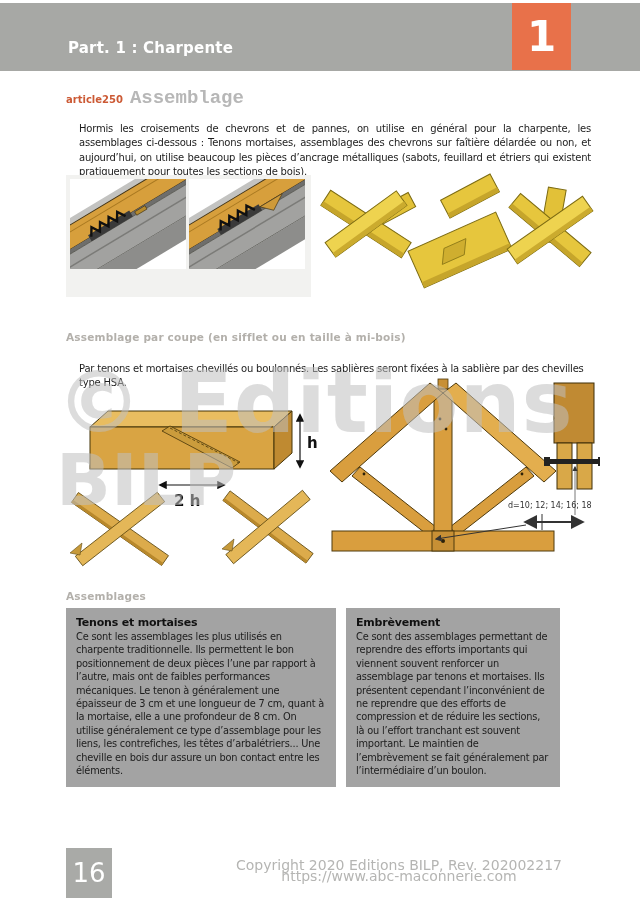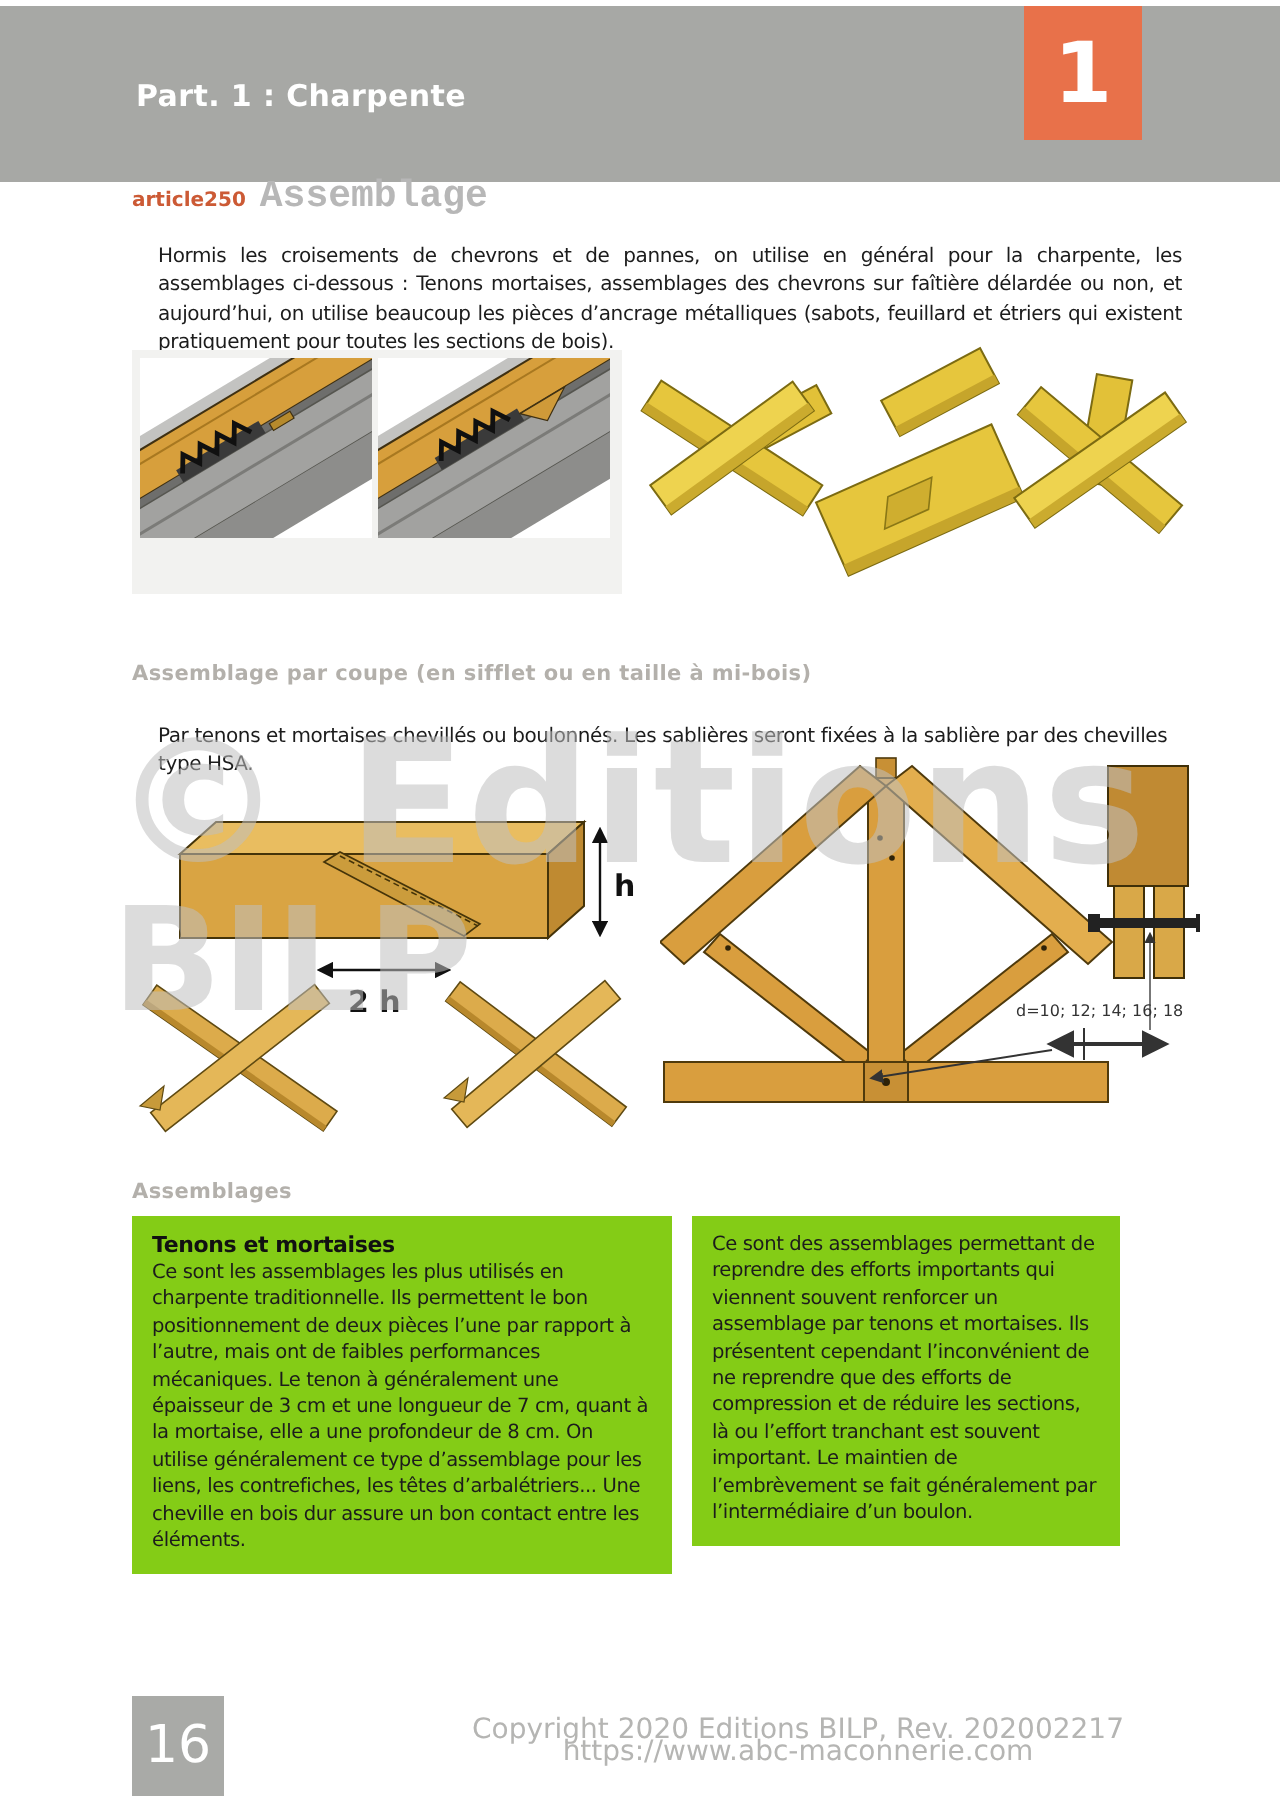--- a/index.html
+++ b/index.html
@@ -1,20 +1,20 @@
 <!DOCTYPE html>
 <html><head>
 <meta charset="utf-8">
 <style>
   html,body{margin:0;padding:0;background:#fff;}
   body{font-family:"DejaVu Sans","Liberation Sans",sans-serif;}
   .page{position:relative;width:640px;height:906px;background:#ffffff;overflow:hidden;}
 
   
-  .banner{position:absolute;top:3px;left:0;width:640px;height:88px;background:#a7a8a5;}
+  .banner{position:absolute;top:3px;left:0;width:640px;height:68px;background:#a7a8a5;}
   .banner-title{position:absolute;left:68px;top:36px;color:#ffffff;font-size:15px;font-weight:bold;letter-spacing:.2px;}
   .chapter-badge{position:absolute;left:512px;top:0;width:59px;height:67px;background:#e8714a;display:flex;align-items:center;justify-content:center;}
   .chapter-badge span{color:#ffffff;font-size:42px;font-weight:bold;line-height:1;}
 
   
   .article-head{position:absolute;left:66px;top:87px;white-space:nowrap;}
   .article-id{color:#cc5a35;font-size:10px;font-weight:bold;vertical-align:baseline;}
   .article-title{color:#b7b7b7;font-size:19px;font-weight:bold;margin-left:7px;font-family:Liberation Mono, monospace;}
 
   .body-text{color:#1c1c1c;font-size:10px;line-height:14.3px;letter-spacing:-.2px;margin:13px;}
@@ -39,21 +39,21 @@
   .fig-truss{position:absolute;left:330px;top:375px;}
 
   
   .watermark{position:absolute;left:56px;top:360px;width:584px;height:190px;overflow:hidden;
              color:rgba(192,192,192,.55);font-weight:bold;pointer-events:none;z-index:5;}
   .watermark .wm1{font-size:86px;line-height:84px;letter-spacing:1px;}
   .watermark .wm2{font-size:72px;line-height:84px;margin-top:-6px;}
 
   
   .info-boxes{position:absolute;left:66px;top:608px;display:flex;gap:10px;align-items:flex-start;}
-  .info-box{background:#84cc16;padding:8px 10px 10px 10px;box-sizing:border-box;}
+  .info-box{background:#a3a3a3;padding:8px 10px 10px 10px;box-sizing:border-box;}
   .info-box.box-left{width:270px;}
   .info-box.box-right{width:214px;}
   .box-title{color:#111;font-size:11px;font-weight:bold;margin-bottom:1px;letter-spacing:-.2px;}
   .box-body{color:#1c1c1c;font-size:9.8px;line-height:13.4px;letter-spacing:-.2px;}
 
   
   .page-num{position:absolute;left:66px;top:848px;width:46px;height:50px;background:#a9aaa7;
             display:flex;align-items:center;justify-content:center;color:#ffffff;font-size:26px;text-align:right;}
   .copyright{position:absolute;right:78px;top:860px;text-align:center;color:#b5b5b3;font-size:14px;line-height:11px;}
 
@@ -240,20 +240,21 @@
   </div>
 
   <h3 class="gray-heading h-assemblages">Assemblages</h3>
 
   <div class="info-boxes">
     <div class="info-box box-left">
       <div class="box-title">Tenons et mortaises</div>
       <div class="box-body"> Ce sont les assemblages les plus utilisés en charpente traditionnelle. Ils permettent le bon positionnement de deux pièces l’une par rapport à l’autre, mais ont de faibles performances mécaniques. Le tenon à généralement une épaisseur de 3 cm et une longueur de 7 cm, quant à la mortaise, elle a une profondeur de 8 cm. On utilise généralement ce type d’assemblage pour les liens, les contrefiches, les têtes d’arbalétriers... Une cheville en bois dur assure un bon contact entre les éléments.</div>
     </div>
     <div class="info-box box-right">
+      <div class="box-title">Embrèvement</div>
       <div class="box-body"> Ce sont des assemblages permettant de reprendre des efforts importants qui viennent souvent renforcer un assemblage par tenons et mortaises. Ils présentent cependant l’inconvénient de ne reprendre que des efforts de compression et de réduire les sections, là ou l’effort tranchant est souvent important. Le maintien de l’embrèvement se fait généralement par l’intermédiaire d’un boulon.</div>
     </div>
   </div>
 
   <div class="page-num">16</div>
   <div class="copyright">
     <div>Copyright 2020 Editions BILP, Rev. 202002217</div>
     <div>https://www.abc-maconnerie.com</div>
   </div>
 

